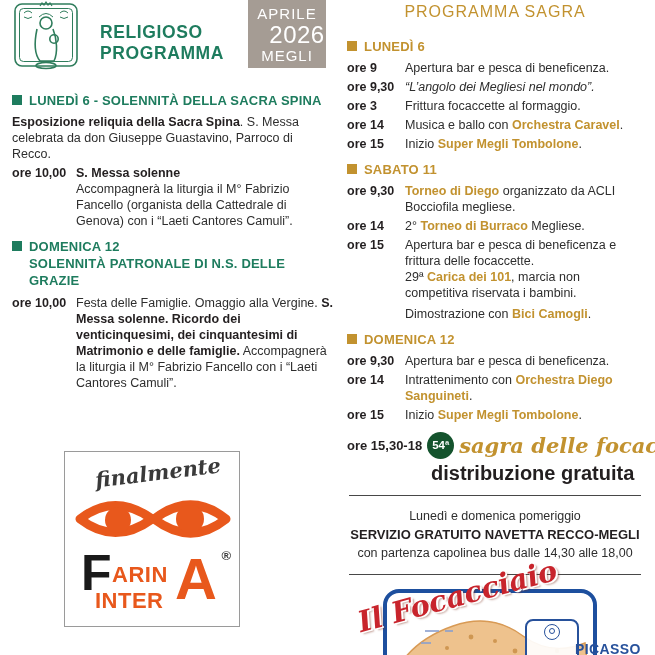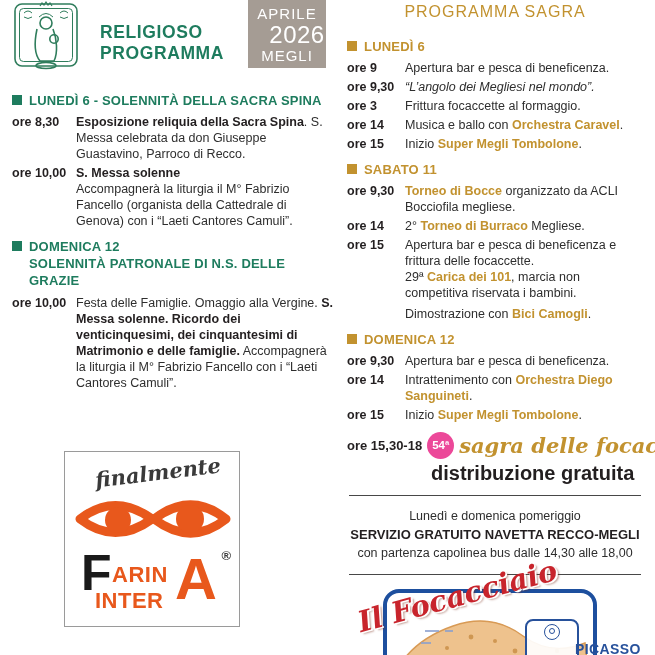--- a/index.html
+++ b/index.html
@@ -46,21 +46,21 @@
   .fw-inter { position:absolute; left:14px; top:40px; font-size:22px; line-height:22px; font-weight:900; color:#e8581c; letter-spacing:.5px; }
   .fw-reg { position:absolute; right:-4px; top:-2px; font-size:13px; font-weight:bold; color:#3a3a3a; }
 
   
   .right-col { position:absolute; left:347px; top:0; width:296px; }
   .rc-title { text-align:center; font-size:16px; letter-spacing:1px; color:#c2922f; margin-top:3px; }
   #right-sections { margin-top:17px; }
 
   .sagra-row { display:flex; align-items:center; margin-top:4px; }
   .sagra-row .time { font-weight:bold; font-size:13px; color:#231f20; white-space:nowrap; }
-  .num-badge { flex:0 0 auto; width:27px; height:27px; margin:0 5px; border-radius:50%; background:#ec4899; color:#fff; font-weight:bold; font-size:11.5px; line-height:27px; text-align:center; }
+  .num-badge { flex:0 0 auto; width:27px; height:27px; margin:0 5px; border-radius:50%; background:#14532d; color:#fff; font-weight:bold; font-size:11.5px; line-height:27px; text-align:center; }
   .sagra-script { font-family:"DejaVu Serif", serif; font-style:italic; font-weight:bold; font-size:21px; color:#c2922f; white-space:nowrap; }
   .sagra-sub { padding-left:84px; font-weight:bold; font-size:20px; color:#231f20; margin-top:3px; }
 
   .rule { border-top:1.5px solid #474747; margin:10px 2px; }
   .shuttle { text-align:center; line-height:1.45; font-size:12.5px; color:#2e2e2e; padding:1px 0; }
   .shuttle .sh2 { font-weight:bold; font-size:13px; color:#231f20; }
 
   
   .foc-box { position:relative; width:214px; height:116px; margin:14px 0 0 36px; border:4px solid #1d4f9e; border-radius:16px; background:#fff; }
   .foc-script { position:absolute; left:-32px; top:-14px; transform:rotate(-15deg); font-family:"DejaVu Serif", serif; font-style:italic; font-weight:bold; font-size:29px; color:#c8242c; white-space:nowrap; text-shadow:1.5px 1.5px 0 #ffffff, 2.5px 2.5px 2px rgba(120,40,20,.45); z-index:3; }
@@ -102,21 +102,20 @@
         <div class="b3">MEGLI</div>
       </div>
     </div>
 
     <div class="sections green" id="left-sections">
         <div class="section">
           <div class="sec-heading">
             <div class="sec-heading-line"><span class="sq"></span>LUNEDÌ 6 - SOLENNITÀ DELLA SACRA SPINA</div>
           </div>
           <div class="entry">
-            <div class="time">ore 8,30</div>
             <div class="desc"><span class="seg-b">Esposizione reliquia della Sacra Spina</span><span>. S. Messa celebrata da don Giuseppe Guastavino, Parroco di Recco.</span></div>
           </div>
           <div class="entry">
             <div class="time">ore 10,00</div>
             <div class="desc"><span class="seg-b">S. Messa solenne</span><br><span>Accompagnerà la liturgia il M° Fabrizio Fancello (organista della Cattedrale di Genova) con i “Laeti Cantores Camuli”.</span></div>
           </div>
         </div>
         <div class="section">
           <div class="sec-heading">
             <div class="sec-heading-line"><span class="sq"></span>DOMENICA 12</div>
@@ -177,21 +176,21 @@
             <div class="time">ore 15</div>
             <div class="desc"><span>Inizio </span><span class="seg-g">Super Megli Tombolone</span><span>.</span></div>
           </div>
         </div>
         <div class="section">
           <div class="sec-heading">
             <div class="sec-heading-line"><span class="sq"></span>SABATO 11</div>
           </div>
           <div class="entry">
             <div class="time">ore 9,30</div>
-            <div class="desc"><span class="seg-g">Torneo di Bocce</span><span> organizzato da ACLI Bocciofila megliese.</span></div>
+            <div class="desc"><span class="seg-g">Torneo di Diego</span><span> organizzato da ACLI Bocciofila megliese.</span></div>
           </div>
           <div class="entry">
             <div class="time">ore 14</div>
             <div class="desc"><span>2° </span><span class="seg-g">Torneo di Burraco</span><span> Megliese.</span></div>
           </div>
           <div class="entry">
             <div class="time">ore 15</div>
             <div class="desc"><span>Apertura bar e pesca di beneficenza e frittura delle focaccette.</span><br><span>29ª </span><span class="seg-g">Carica dei 101</span><span>, marcia non competitiva riservata i bambini.</span><span class="para-gap"></span><span>Dimostrazione con </span><span class="seg-g">Bici Camogli</span><span>.</span></div>
           </div>
         </div>

